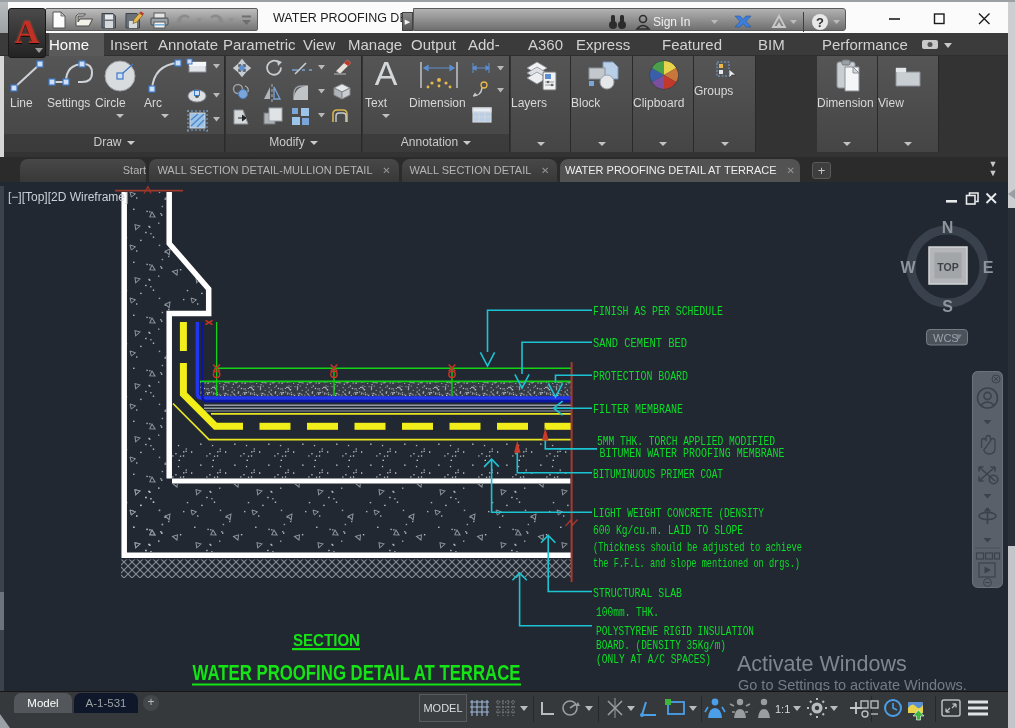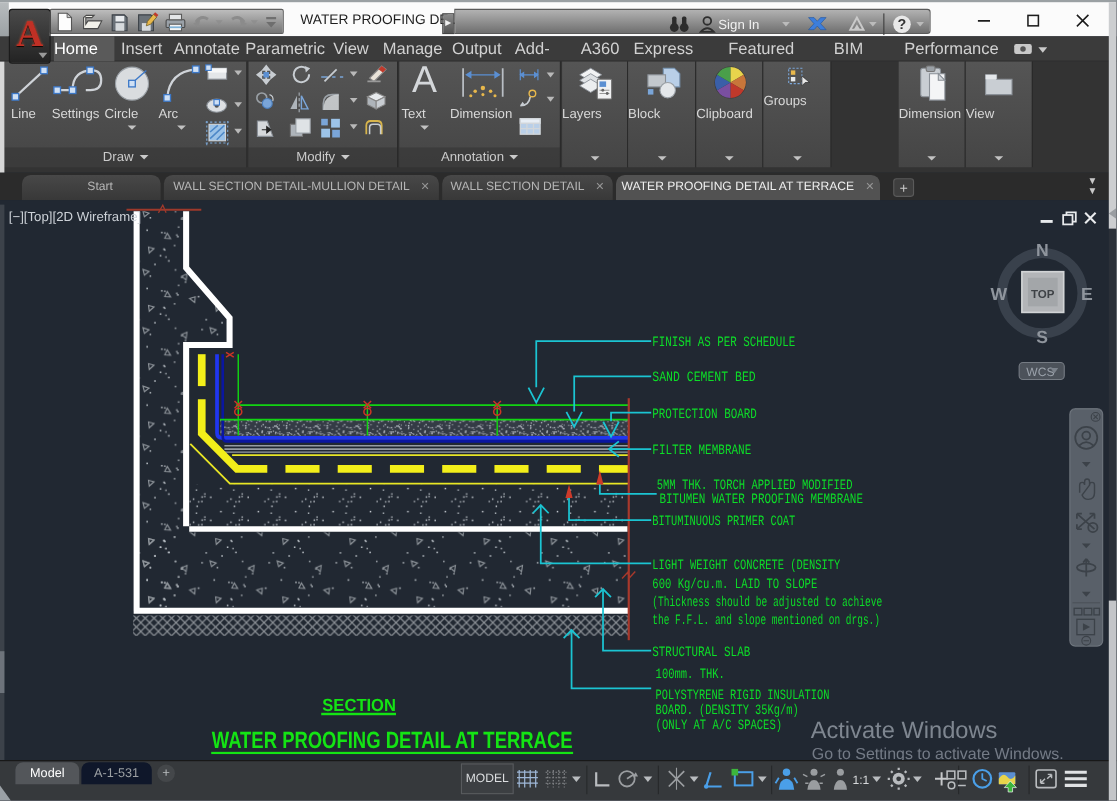--- a/index.html
+++ b/index.html
@@ -357,21 +357,21 @@
         <path d="M2 6 h10 v4 h14 v14 h-24 z" fill="#c9ced3" stroke="#8a9097"></path>
         <path d="M2 6 h10 v4 h-10 z" fill="#e4e7ea"></path>
       </svg>
       <div class="biglabel" style="left:0;width:61px">View</div>
       <div class="ddv" style="left:26px;top:86px"></div>
       <div class="ptitle" style="background:transparent"></div>
     </div>
   </div>
   <div id="leftstrip"></div>
   <div id="filetabs">
-    <div class="ftab" style="left:20px;width:126px;text-align:center;padding-left:16px">Start</div>
+    <div class="ftab" style="left:20px;width:126px;text-align:right;padding-left:16px">Start</div>
     <div class="ftab" style="left:149px;width:250px">WALL SECTION DETAIL-MULLION DETAIL <span class="x">✕</span></div>
     <div class="ftab" style="left:402px;width:155px">WALL SECTION DETAIL <span class="x">✕</span></div>
     <div class="ftab active" style="left:560px;width:240px">WATER PROOFING DETAIL AT TERRACE <span class="x">✕</span></div>
     <div style="position:absolute;left:812px;top:5px;width:19px;height:17px;background:#3e3e3e;border:1px solid #5a5a5a;border-radius:3px;color:#c9c9c9;font-size:13px;line-height:15px;text-align:center">+</div>
     <div style="position:absolute;left:985px;top:3px;color:#c9c9c9;font-size:9px;line-height:9px;text-align:center;width:16px">▼<br>▼</div>
   </div>
   <div id="canvas">
   <svg width="1015" height="509" viewBox="0 0 1015 509">
     <defs>
       <pattern id="conc" width="61" height="53" patternUnits="userSpaceOnUse">

